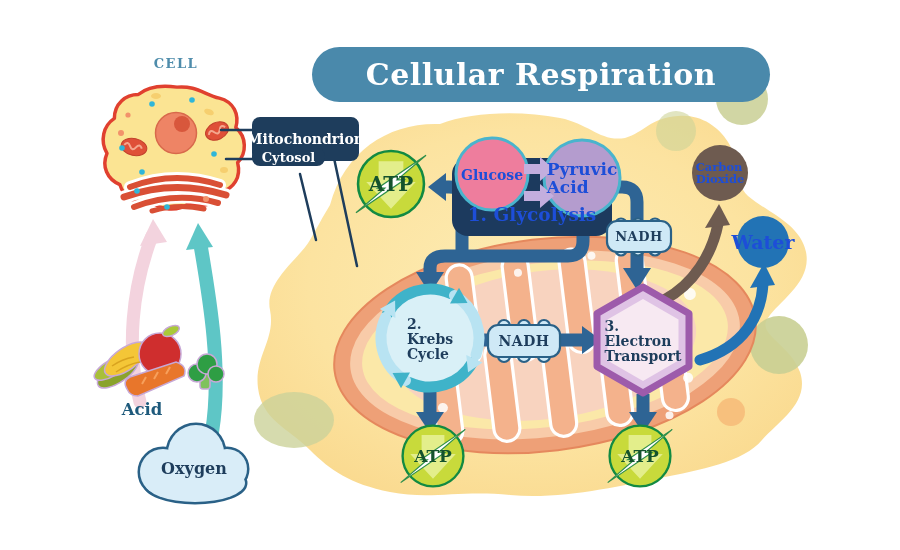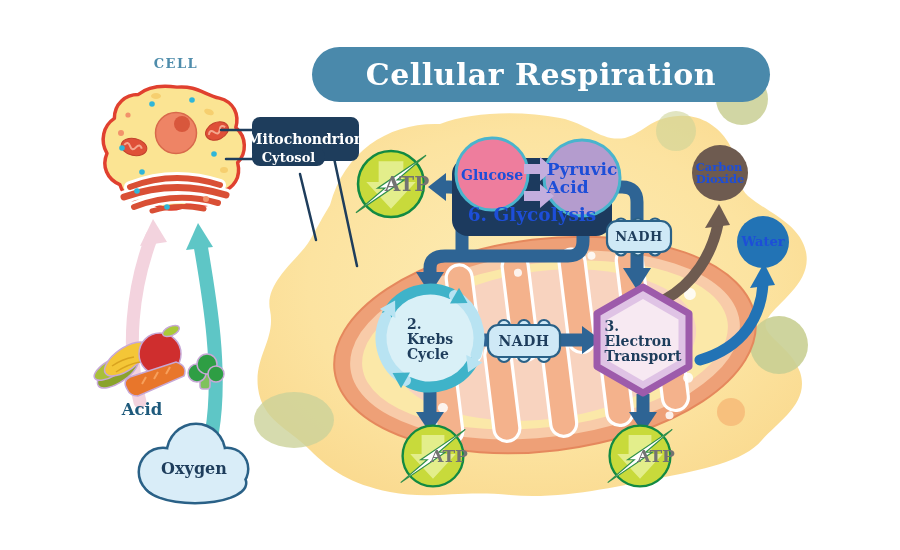--- a/index.html
+++ b/index.html
@@ -11,21 +11,21 @@
   .title{font-size:30px;color:#ffffff;letter-spacing:.5px;}
   .banner{position:absolute;left:312px;top:47px;width:458px;height:55px;border-radius:28px;
           background:#4a89ab;}
   .cell-cap{font-size:13px;color:#4e8cab;letter-spacing:1.5px;}
   .badge{position:absolute;background:#1e3d5c;color:#fff;border-radius:8px;display:flex;
          align-items:center;justify-content:center;font-weight:bold;}
   .badge-mito{left:252px;top:117px;width:107px;height:44px;font-size:14px;}
   .badge-cyto{left:252px;top:148px;width:73px;height:18px;font-size:13px;}
   .navy{color:#1e3d5c;}
   .white{color:#1d4ed8;}
-  .green{color:#737373;margin-left:16px;}
+  .green{color:#14532d;}
 </style>
 </head>
 <body>
 
 <div id="stage">
 
 <svg width="900" height="550" viewBox="0 0 900 550">
   <defs>
     <radialGradient id="blobGrad" cx="50%" cy="45%" r="68%">
       <stop offset="0%" stop-color="#fdecb4"></stop>
@@ -290,35 +290,35 @@
   <span>Mitochondrion</span>
 </div>
 <div class="badge badge-cyto">
   <span>Cytosol</span>
 </div>
 
 <div class="lbl green" style="left:391px;top:185px;font-size:20px;">ATP</div>
 <div class="lbl white" style="left:492px;top:175px;font-size:14px;">Glucose</div>
 <div class="lbl white" style="left:582px;top:178px;font-size:17px;">Pyruvic
 Acid</div>
-<div class="lbl white" style="left:532px;top:215px;font-size:18.5px;">6. Glycolysis</div>
+<div class="lbl white" style="left:532px;top:215px;font-size:18.5px;">1. Glycolysis</div>
 
 <div class="lbl navy" style="left:639px;top:237px;font-size:13px;letter-spacing:.5px;">NADH</div>
 <div class="lbl navy" style="left:524px;top:341px;font-size:14px;letter-spacing:.5px;">NADH</div>
 
 <div class="lbl navy" style="left:430px;top:339px;font-size:14px;">2.
 Krebs
 Cycle</div>
 <div class="lbl navy" style="left:643px;top:341px;font-size:14px;">3.
 Electron
 Transport</div>
 
 <div class="lbl white" style="left:720px;top:173px;font-size:11.5px;">Carbon
 Dioxide</div>
-<div class="lbl white" style="left:763px;top:242px;font-size:13px;">Water</div>
+<div class="lbl white" style="left:763px;top:242px;font-size:19px;">Water</div>
 
 <div class="lbl green" style="left:433px;top:456px;font-size:17px;">ATP</div>
 <div class="lbl green" style="left:640px;top:456px;font-size:17px;">ATP</div>
 
 <div class="lbl" style="left:142px;top:410px;font-size:16.5px;color:#1e5a7c;">Acid</div>
 <div class="lbl navy" style="left:194px;top:469px;font-size:16px;">Oxygen</div>
 
 </div>
 
 </body></html>

